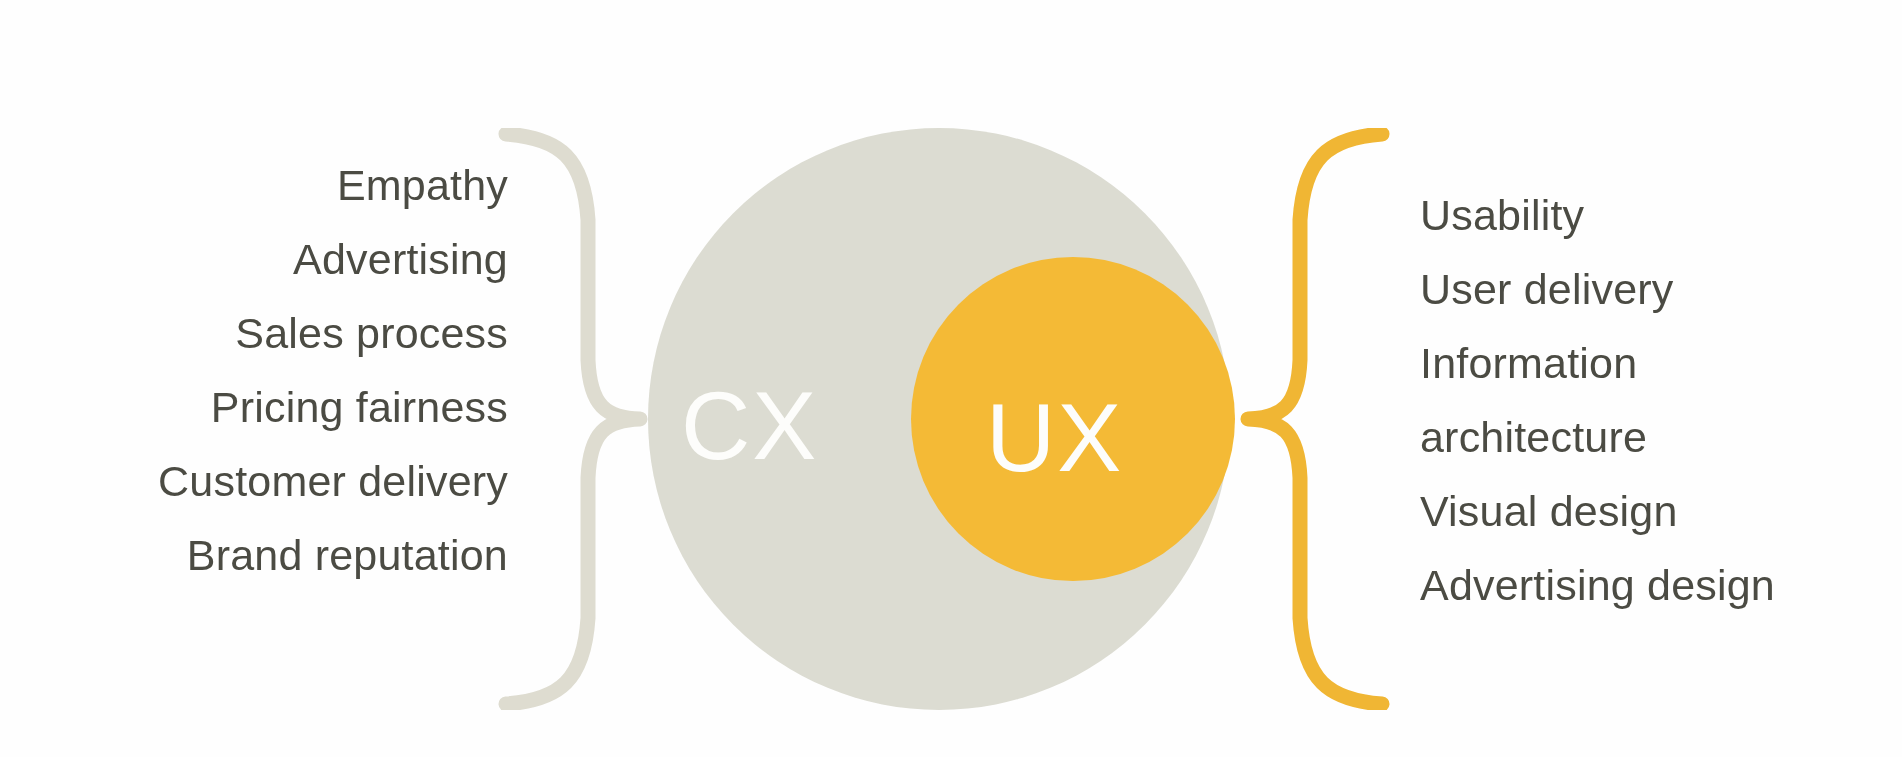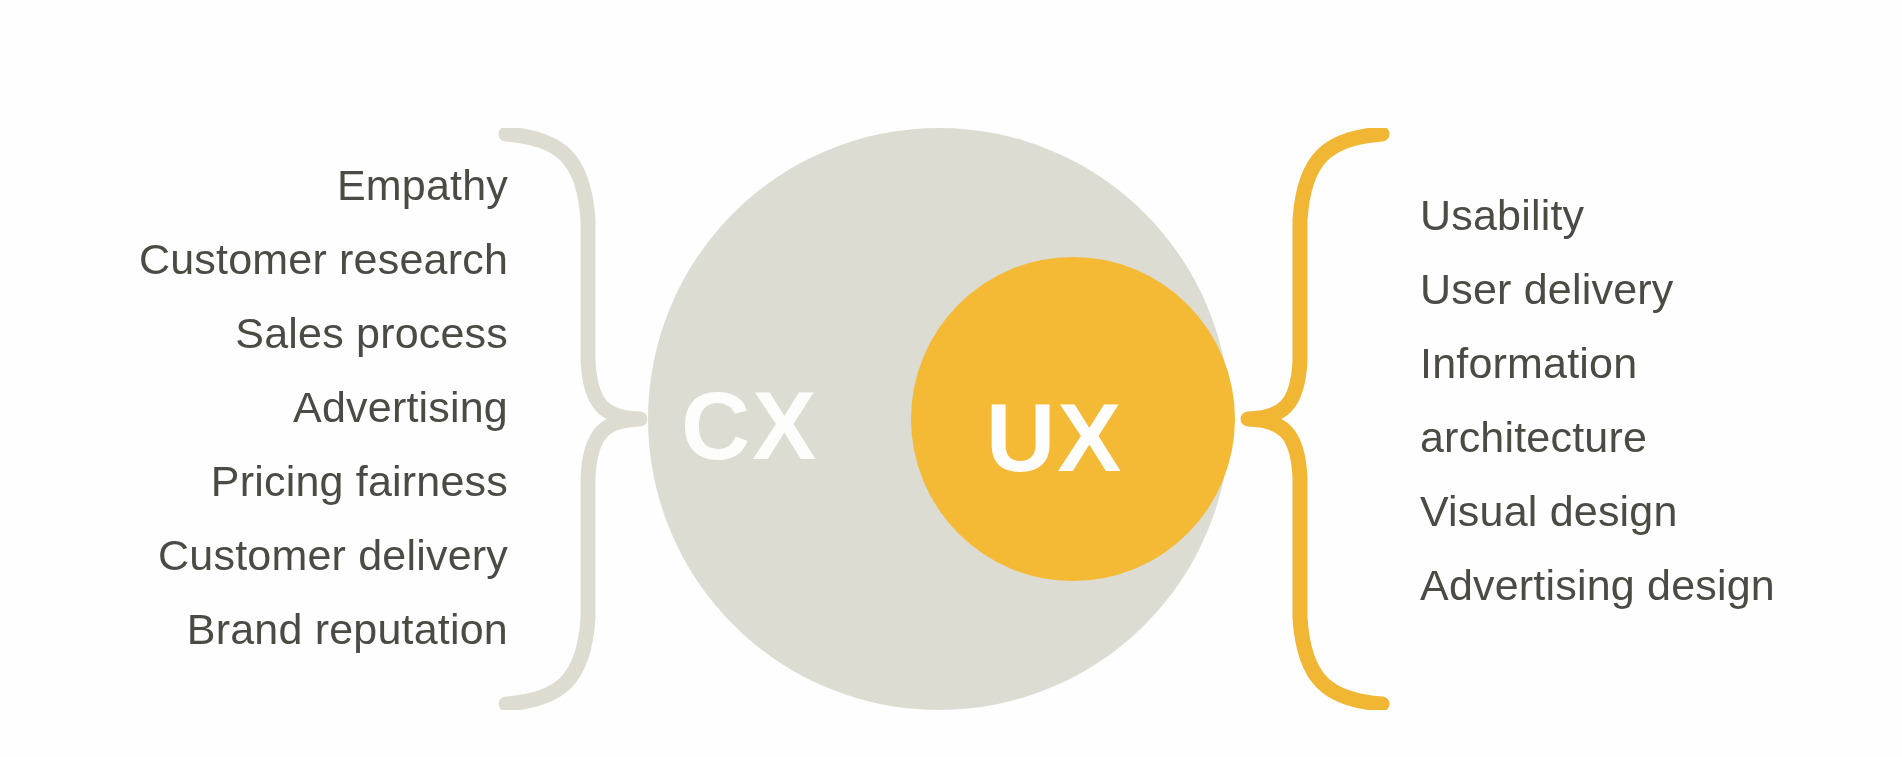--- a/index.html
+++ b/index.html
@@ -81,21 +81,21 @@
     top: 257px;
     width: 324px;
     height: 324px;
     border-radius: 50%;
     background: #f4ba36;
   }
   .circle-label {
     position: absolute;
     color: #fdfdfb;
     font-size: 96px;
-    font-weight: 700;
+    font-weight: 400;
     letter-spacing: 2px;
     line-height: 1;
     white-space: nowrap;
   }
   .label-cx {
     left: 681px;
     top: 378px;
   }
   .label-ux {
     left: 986px;
@@ -103,23 +103,22 @@
     margin-top: 12px;
   }
 </style>
 </head>
 <body>
 
 <div id="stage">
 
   <div class="list-left">
     <span class="item">Empathy</span>
-    <span class="item">Customer research</span>
+    <span class="item">Advertising</span>
     <span class="item">Sales process</span>
-    <span class="item">Advertising</span>
     <span class="item">Pricing fairness</span>
     <span class="item">Customer delivery</span>
     <span class="item">Brand reputation</span>
   </div>
 
   <div class="brace brace-left">
     <svg width="150" height="582" viewBox="0 0 150 582" fill="none" xmlns="http://www.w3.org/2000/svg" aria-hidden="true">
       <path d="M8 6 C 62 10, 86 30, 90 92 L 90 232 C 92 278, 108 290, 142 291 C 108 292, 92 304, 90 350 L 90 490 C 86 552, 62 572, 8 576" stroke="#dedcd0" stroke-width="15" stroke-linecap="round" stroke-linejoin="round" fill="none"></path>
     </svg>
   </div>

